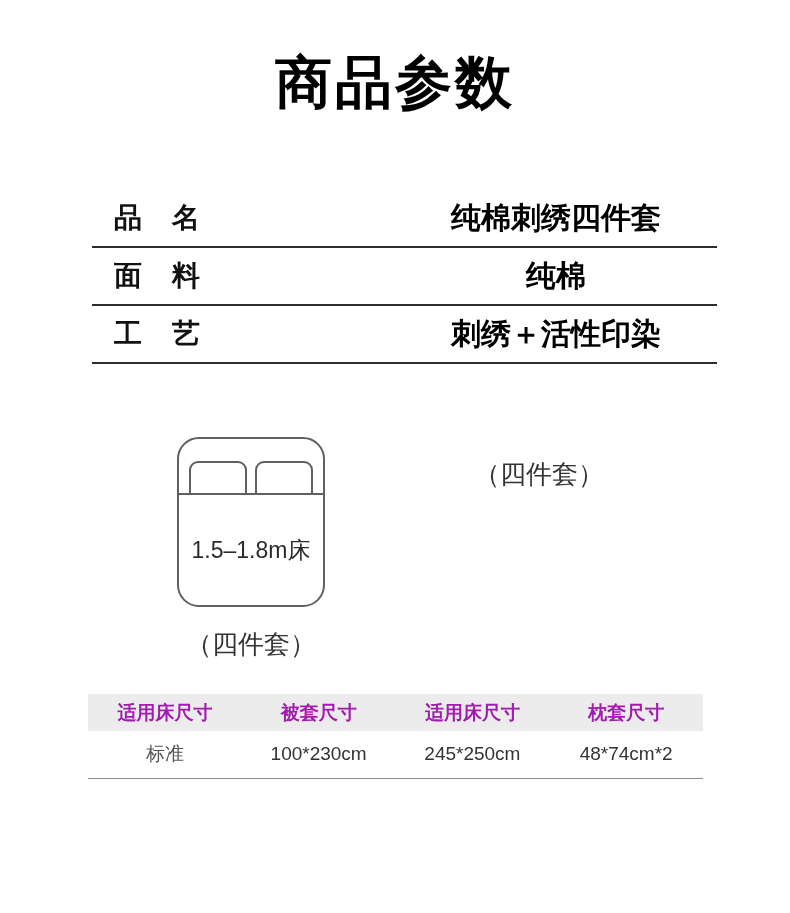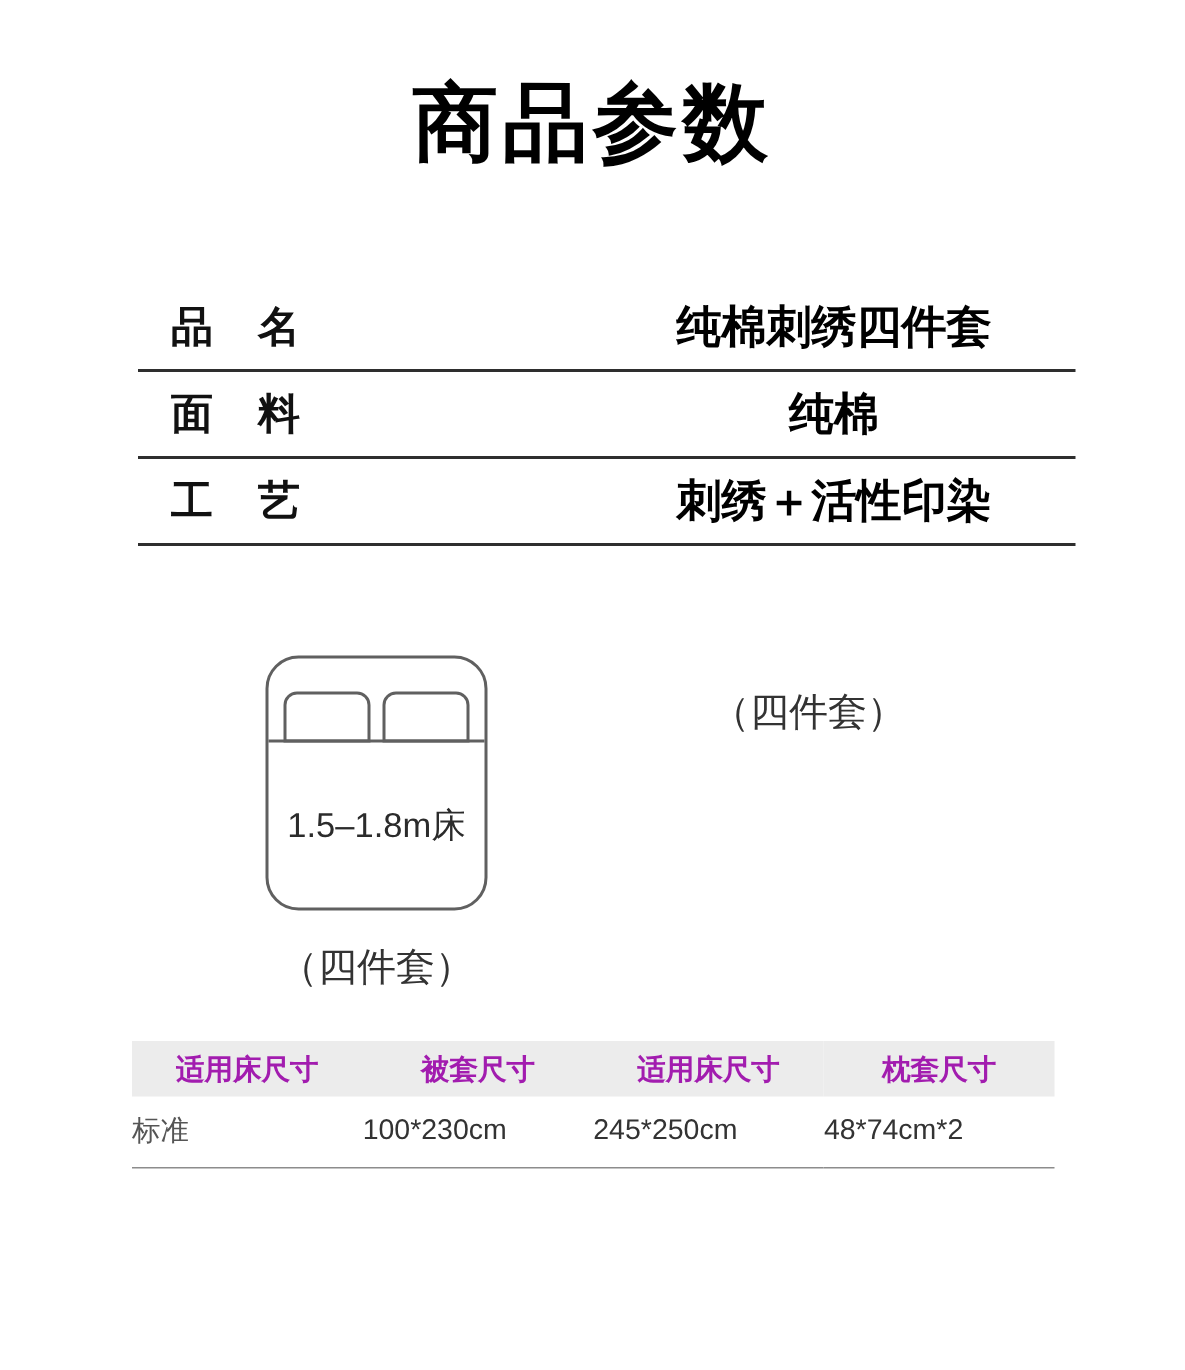--- a/index.html
+++ b/index.html
@@ -110,21 +110,21 @@
     font-size: 19px;
     font-weight: bold;
     color: #a21caf;
     text-align: center;
     vertical-align: middle;
   }
   .size-table td {
     height: 47px;
     font-size: 19px;
     color: #333333;
-    text-align: left;
+    text-align: center;
     vertical-align: middle;
     border-bottom: 1.5px solid #8c8c8c;
   }
   .size-table td.row-label { color: #555555; }
 </style>
 </head>
 <body>
 
 <div class="page">
 

